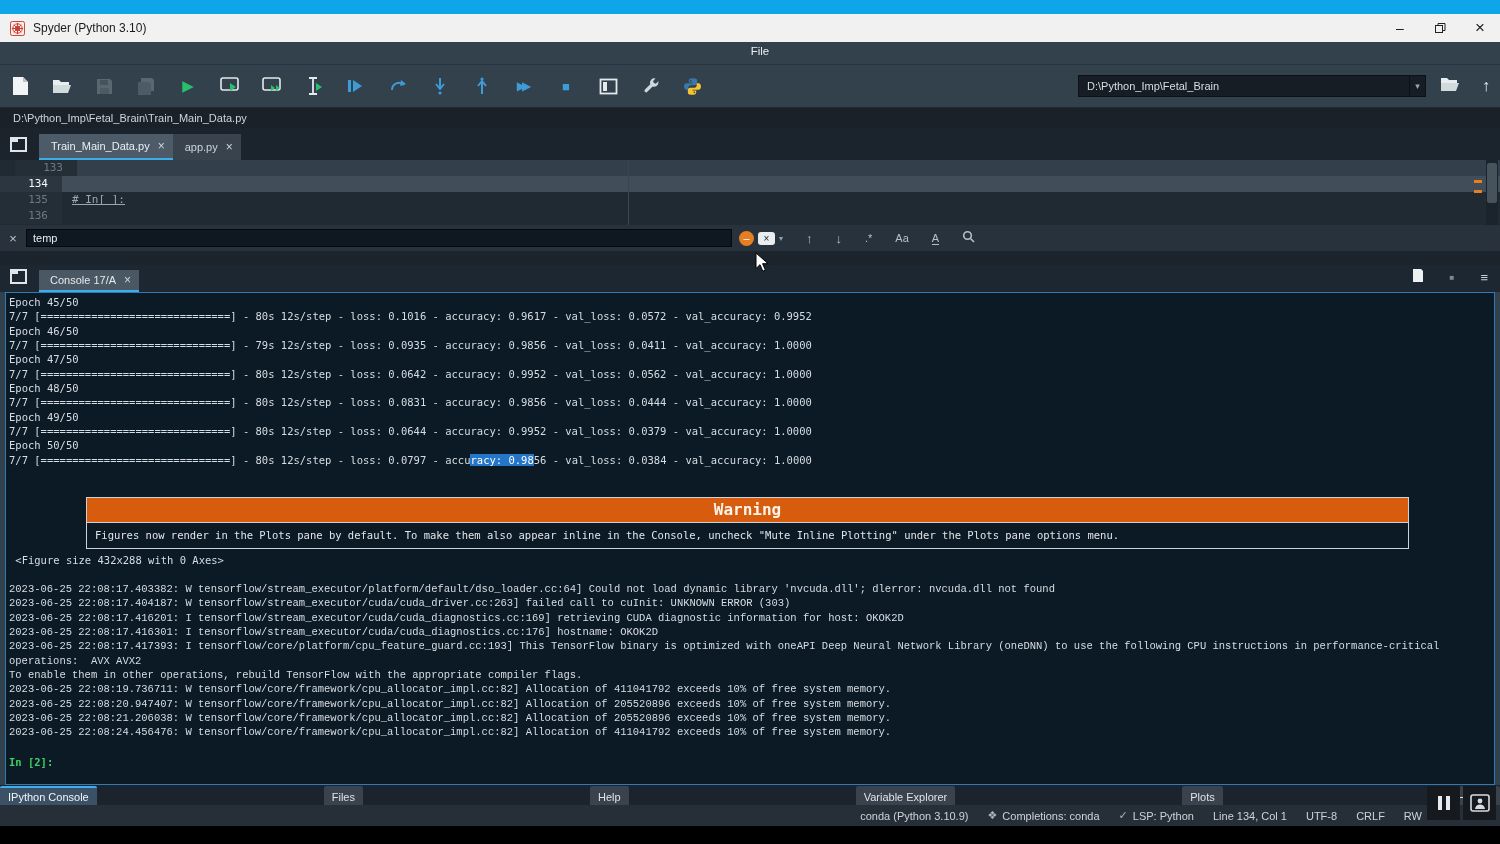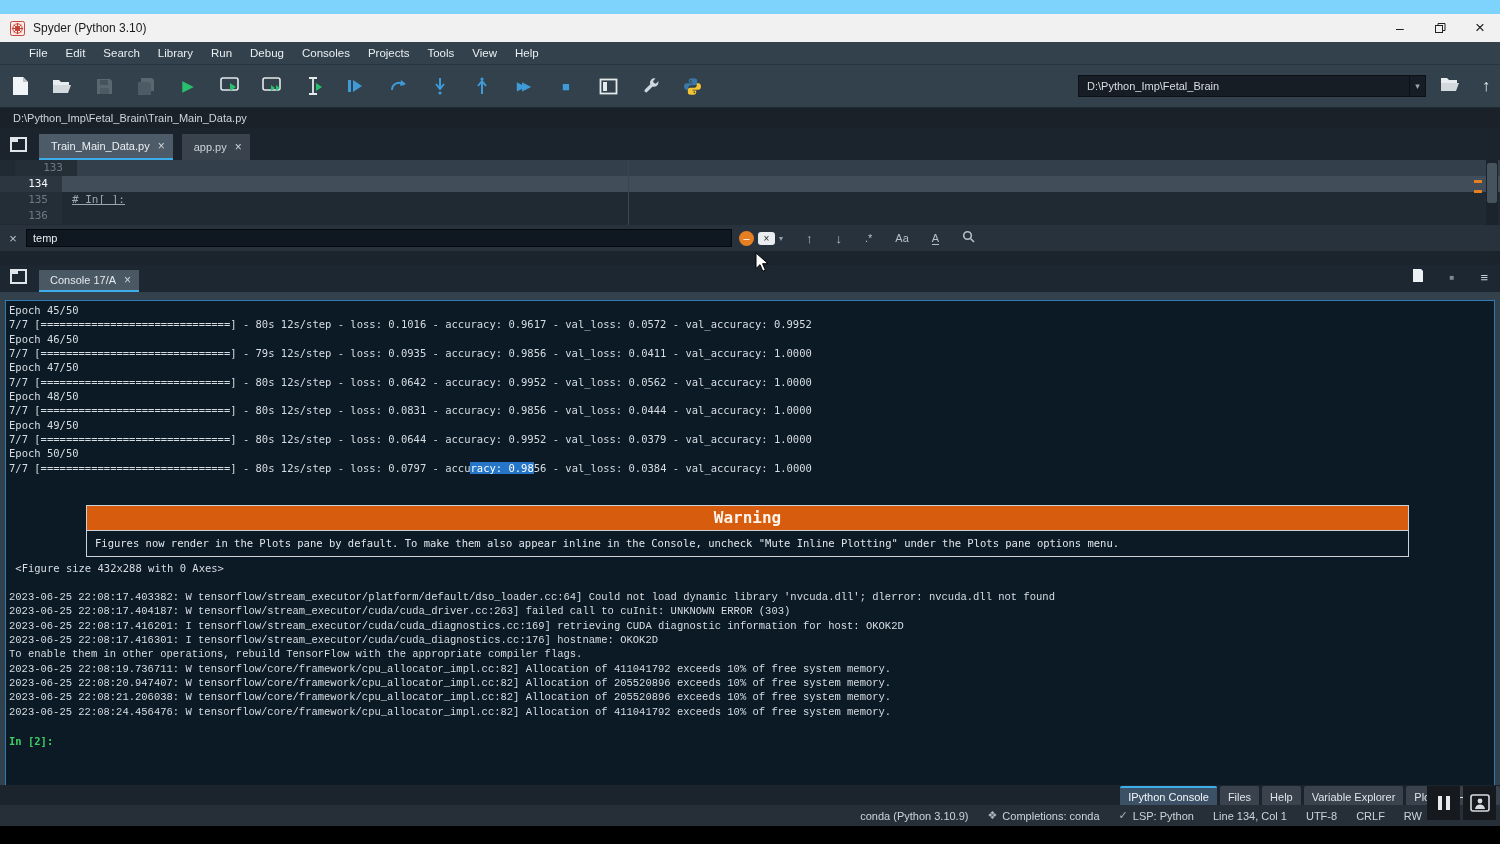--- a/index.html
+++ b/index.html
@@ -1,32 +1,32 @@
 <!DOCTYPE html>
 <html><head>
 <meta charset="utf-8">
 <style>
   * { margin:0; padding:0; box-sizing:border-box; }
   html,body { width:1500px; height:844px; background:#000; overflow:hidden;
               font-family:"Liberation Sans", sans-serif; }
-  .screen { position:relative; width:1500px; height:646px; background:#7dd3fc; }
+  .screen { position:relative; width:1500px; height:646px; background:#0ea5e9; }
   .app { position:absolute; left:0; top:14px; width:1500px; height:812px; background:#32414b; }
   .row { position:absolute; left:0; width:1500px; }
 
   
   .titlebar { top:0; height:28px; background:#f1f1f1; display:flex; align-items:center; }
   .titlebar .appicon { margin:0 8px 0 10px; width:15px; height:15px; }
   .titlebar .title { font-size:12px; color:#1b1b1b; }
   .wincontrols { margin-left:auto; display:flex; height:100%; }
   .winbtn { width:40px; height:100%; display:flex; align-items:center; justify-content:center;
             color:#222; font-size:14px; }
 
   
   .menubar { top:28px; height:23px; background:#32414b; display:flex; align-items:center;
-             padding-left:20px; border-bottom:1px solid #283540; }
+             padding-left:20px; border-bottom:1px solid #283540;flex-direction:column; }
   .menuitem { color:#e9eef2; font-size:11.5px; padding:3px 9px; cursor:default; }
 
   
   .toolbar { top:51px; height:43px; background:#32414b; display:flex; align-items:center;
              padding-left:8px; border-bottom:1px solid #1f2a33; }
   .tbtn { width:24px; height:26px; display:flex; align-items:center; justify-content:center;
           margin-right:18px; font-size:15px; }
   .tbtn svg { display:block; }
   .disabled { opacity:.45; }
   .blue { color:#3f9bd8; }
@@ -40,21 +40,21 @@
   .tb-right { display:flex; align-items:center; margin-left:14px; margin-right:10px; gap:22px; }
 
   
   .pathbar { top:94px; height:20px; background:#1a2129; display:flex; align-items:center; }
   .pathbar span { color:#cdd5dc; font-size:11px; padding-left:13px; }
 
   
   .tabbar { top:114px; height:32px; background:#1b232c; display:flex; align-items:flex-end; }
   .browse { width:17px; height:15px; margin:0 12px 8px 10px; }
   .etab { height:26px; display:flex; align-items:center; padding:0 8px 0 12px; font-size:11px;
-          color:#ccd4db; background:#39434d; margin-right:9px; position:relative;justify-content:flex-end; }
+          color:#ccd4db; background:#39434d; margin-right:0; position:relative;justify-content:flex-end; }
   .etab.active { background:#4d5a67; color:#e9eff4; border-bottom:2px solid #3daee9; }
   .tabclose { margin-left:8px; font-size:12px; color:#cfd6dc; }
 
   
   .editor { top:146px; height:65px; background:#1f2a33; overflow:hidden; }
   .eline { display:flex; height:16px; line-height:16px; font-family:"DejaVu Sans Mono", monospace;
            font-size:11px; position:relative; }
   .gut { width:62px; background:#242e37; color:#6b7985; text-align:right; padding-right:14px;
          flex:none; }
   .code { padding-left:10px; color:#9aa7b0; flex:1;text-decoration:underline; }
@@ -87,35 +87,35 @@
   .ctabbar { top:251px; height:27px; background:#1d2731; display:flex; align-items:flex-end; }
   .ctab { height:22px; background:#4a5864; color:#e4eaee; font-size:11px; display:flex;
           align-items:center; padding:0 8px 0 11px; border-bottom:2px solid #3daee9; }
   .cicons { margin-left:auto; display:flex; align-items:center; gap:26px; margin-right:12px;
             margin-bottom:5px; }
   .cicons .sq { color:#7d8892; font-size:8px; }
   .cicons .hb { color:#c6cdd4; font-size:13px; line-height:0; }
 
   
   .console { top:278px; height:493px; background:#0c1a26; border:1px solid #2e7bb8;
-             margin:8px 5px; width:1490px; overflow:hidden; }
+             margin:0 5px; width:1490px; overflow:hidden; }
   .ctext { padding:2px 0 0 3px; max-width:1437px; font-family:"DejaVu Sans Mono", monospace;
            font-size:10.5px; color:#d6dde3; }
   .cline { min-height:14.35px; line-height:14.35px; white-space:pre-wrap; }
   .sel { background:#2576c9; color:#fff; }
   .warnbox { margin:30px 0 4px 77px; width:1323px; border:1px solid #ccd2d7; }
   .warnhead { background:#d85c0d; color:#fdf4ec; text-align:center; font-weight:bold;
               font-size:16px; line-height:24px; border-bottom:1px solid #ccd2d7; }
   .warnbody { padding:5px 8px 6px 8px; color:#dfe5ea; line-height:14.35px; white-space:pre-wrap; }
   .logs { margin-top:14px;font-family:Liberation Mono, monospace; }
   .prompt { margin-top:15px; color:#3ecf63; font-weight:bold; }
 
   
-  .btabs { top:771px; height:20px; background:#1b242c; display:flex; justify-content:flex-end;
-           align-items:flex-end; gap:3px;padding-left:26px; }
+  .btabs { top:771px; height:20px; background:#1b242c; display:flex; justify-content:space-between;
+           align-items:flex-end; gap:3px; }
   .btab { height:19px; background:#39424d; color:#dde3e9; font-size:11px; padding:0 8px;
           display:flex; align-items:center; border-top:2px solid transparent;
           border-radius:2px 2px 0 0; }
   .btab.active { background:#3d5166; color:#f0f5f9; border-top:2px solid #3daee9; }
 
   
   .statusbar { top:791px; height:21px; background:#262f38; display:flex; align-items:center;
                justify-content:flex-end; gap:19px; padding-right:78px; color:#ccd3d9;
                font-size:11px; }
   .sitem { display:flex; align-items:center; gap:5px; white-space:nowrap; }
@@ -382,20 +382,21 @@
         <div class="warnbody">Figures now render in the Plots pane by default. To make them also appear inline in the Console, uncheck "Mute Inline Plotting" under the Plots pane options menu.</div>
       </div>
 
       <div class="cline"> &lt;Figure size 432x288 with 0 Axes&gt;</div>
 
       <div class="logs">
         <div class="cline">2023-06-25 22:08:17.403382: W tensorflow/stream_executor/platform/default/dso_loader.cc:64] Could not load dynamic library 'nvcuda.dll'; dlerror: nvcuda.dll not found</div>
         <div class="cline">2023-06-25 22:08:17.404187: W tensorflow/stream_executor/cuda/cuda_driver.cc:263] failed call to cuInit: UNKNOWN ERROR (303)</div>
         <div class="cline">2023-06-25 22:08:17.416201: I tensorflow/stream_executor/cuda/cuda_diagnostics.cc:169] retrieving CUDA diagnostic information for host: OKOK2D</div>
         <div class="cline">2023-06-25 22:08:17.416301: I tensorflow/stream_executor/cuda/cuda_diagnostics.cc:176] hostname: OKOK2D</div>
+        <div class="cline">2023-06-25 22:08:17.417393: I tensorflow/core/platform/cpu_feature_guard.cc:193] This TensorFlow binary is optimized with oneAPI Deep Neural Network Library (oneDNN) to use the following CPU instructions in performance-critical operations:  AVX AVX2</div>
         <div class="cline">To enable them in other operations, rebuild TensorFlow with the appropriate compiler flags.</div>
         <div class="cline">2023-06-25 22:08:19.736711: W tensorflow/core/framework/cpu_allocator_impl.cc:82] Allocation of 411041792 exceeds 10% of free system memory.</div>
         <div class="cline">2023-06-25 22:08:20.947407: W tensorflow/core/framework/cpu_allocator_impl.cc:82] Allocation of 205520896 exceeds 10% of free system memory.</div>
         <div class="cline">2023-06-25 22:08:21.206038: W tensorflow/core/framework/cpu_allocator_impl.cc:82] Allocation of 205520896 exceeds 10% of free system memory.</div>
         <div class="cline">2023-06-25 22:08:24.456476: W tensorflow/core/framework/cpu_allocator_impl.cc:82] Allocation of 411041792 exceeds 10% of free system memory.</div>
       </div>
 
       <div class="cline prompt">In [2]:</div>
     </div>
   </div>

